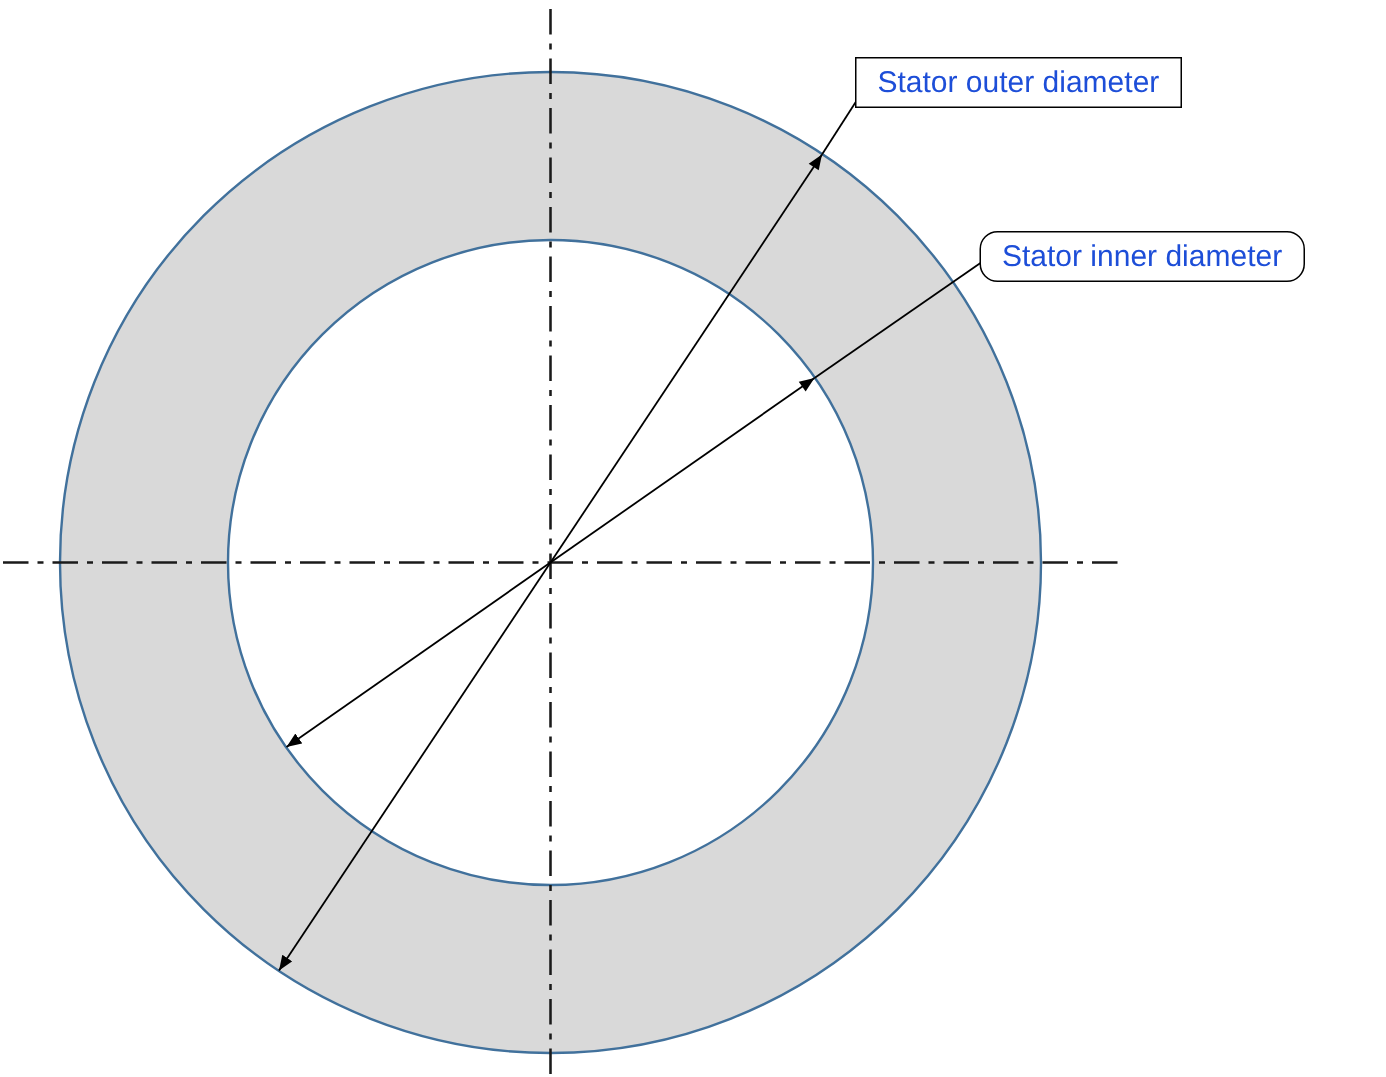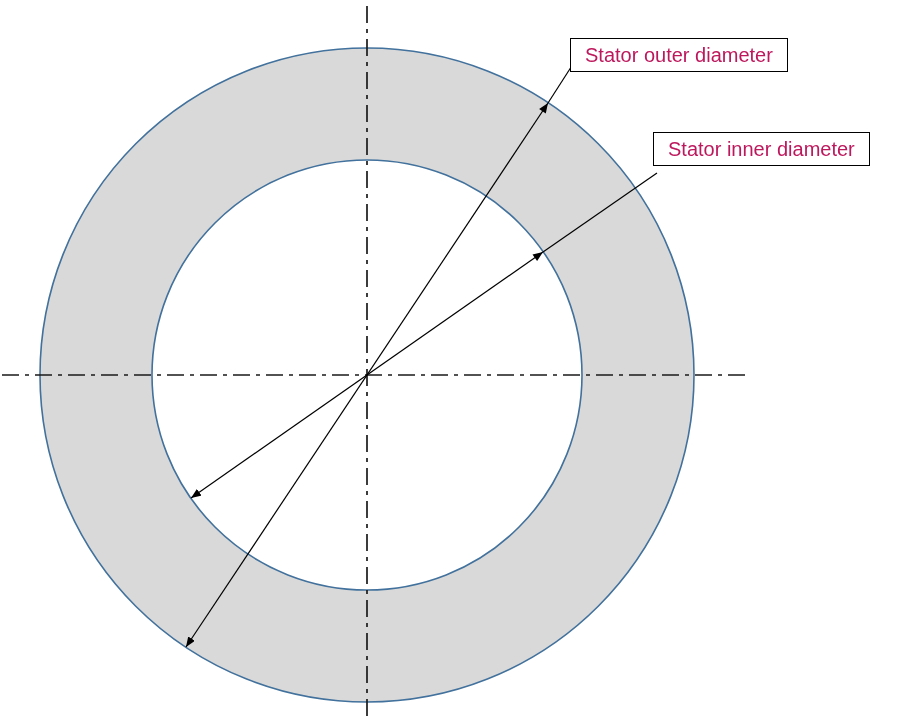--- a/index.html
+++ b/index.html
@@ -17,28 +17,28 @@
   }
   .canvas svg {
     position: absolute;
     left: 0;
     top: 0;
   }
   .dim-label {
     position: absolute;
     background: #ffffff;
     border: 1px solid #000000;
-    color: #be185d;
+    color: #1d4ed8;
     font-size: 20px;
     line-height: 26px;
     padding: 3px 14px;
     white-space: nowrap;
   }
   .dim-label.outer { left: 570px; top: 38px; }
-  .dim-label.inner { left: 653px; top: 132px; }
+  .dim-label.inner { left: 653px; top: 154px; border-radius: 12px; }
 </style>
 </head>
 <body>
 
 <div class="canvas">
 
   <svg width="924" height="718" viewBox="0 0 924 718">
     <defs>
       <marker id="arrowEnd" markerWidth="11" markerHeight="10" refX="10" refY="4" orient="auto" markerUnits="userSpaceOnUse">
         <path d="M0,0 L10,4 L0,8 z" fill="#000000"></path>

